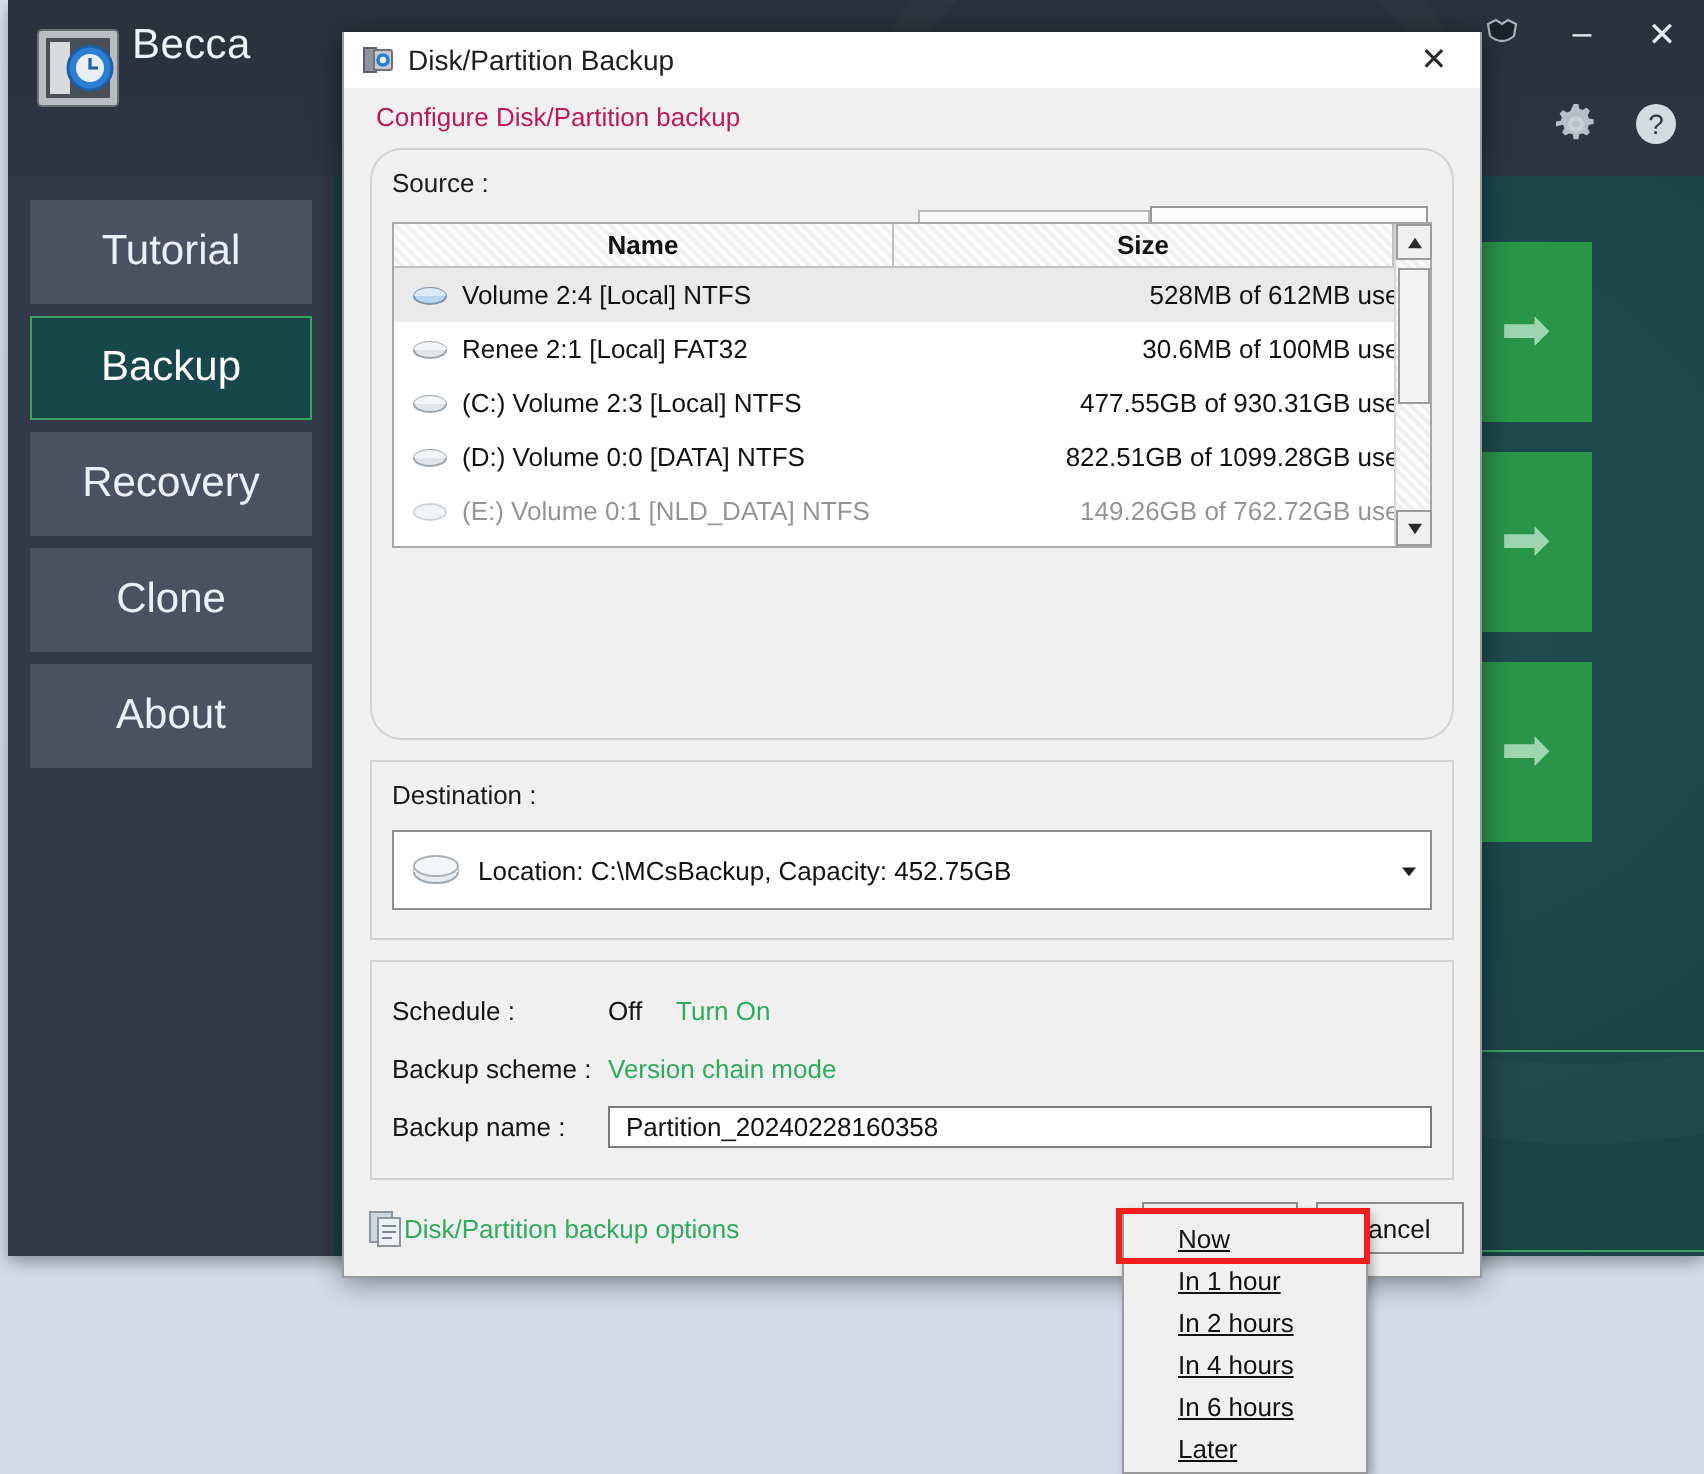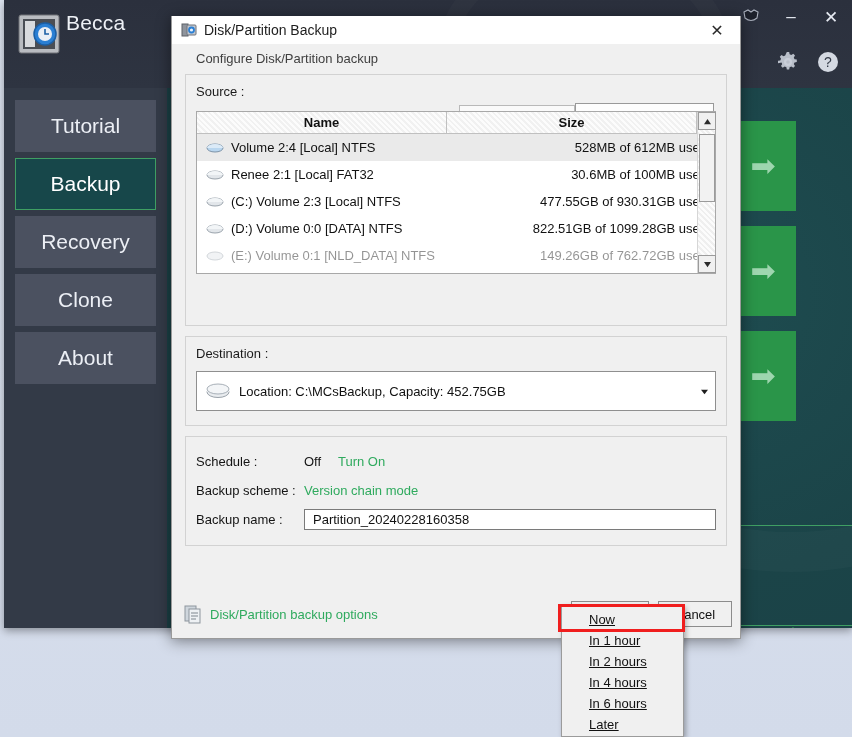--- a/index.html
+++ b/index.html
@@ -107,22 +107,22 @@
     display: flex; align-items: center; padding: 0 0 0 9px;
   }
   .dlg-title .ico { width: 16px; height: 16px; margin-right: 7px; }
   .dlg-title .txt { font-size: 14px; color: #1d1d1d; }
   .dlg-close {
     position: absolute; right: 0; top: 0; width: 46px; height: 28px;
     display:flex; align-items:center; justify-content:center;
     font-size: 16px; color: #2b2b2b; cursor: pointer;
   }
   .dlg-sub {
-    height: 28px; display:flex; align-items:center; padding-left: 24px;
-    font-size: 13px; color: #404040; background: #f0f0f0;
+    height: 28px; display:flex; align-items:center; padding-left: 16px;
+    font-size: 13px; color: #be185d; background: #f0f0f0;
   }
 
   .group {
     position: relative; margin: 2px 13px 0 13px;
     border: 1px solid #d2d2d2; background: #f0f0f0;
   }
   .group .glabel {
     font-size: 13px; color: #1b1b1b; padding: 9px 0 0 10px;
   }
 
@@ -199,21 +199,21 @@
   .name-input {
     flex: 1; margin-right: 10px; height: 21px;
     border: 1px solid #7a7a7a; background: #fff;
     font-family: "Liberation Sans", sans-serif; font-size: 13px; color: #111;
     padding-left: 8px; outline: none;
   }
 
   
   .footer { position: absolute; left: 0; bottom: 0; width: 568px; height: 46px; }
   .opt-link {
-    position:absolute; left: 12px; top: 12px; display:flex; align-items:center; gap:8px;
+    position:absolute; left: 12px; top: 12px; display:flex; align-items:center; gap:0;
     font-size: 13px; color: #2faa5e; cursor: pointer;
   }
   .opt-link .oi { width: 18px; height: 20px; }
   .btn {
     position:absolute; height: 26px; background: #f0f0f0; border: 1px solid #8c8c8c;
     font-size: 13px; color: #111; display:flex; align-items:center; justify-content:center;
     cursor: pointer; font-family: "Liberation Sans", sans-serif;
   }
   .btn-backup { right: 91px; top: 9px; width: 78px; padding-right: 14px; }
   .btn-backup .caret {
@@ -334,21 +334,21 @@
           <circle cx="10.5" cy="8" r="3.4" fill="#2a7fd4"></circle>
           <circle cx="10.5" cy="8" r="1.6" fill="#eaf1f9"></circle>
         </svg>
       </span>
       <span class="txt">Disk/Partition Backup</span>
       <div class="dlg-close">✕</div>
     </div>
 
     <div class="dlg-sub">Configure Disk/Partition backup</div>
 
-    <div class="group" style="height:252px;">
+    <div class="group" style="height:296px;border-radius:16px;">
       <div class="glabel">Source :</div>
 
       <div class="tabs">
         <div class="tab">
           <span>Backup Disk</span>
           <span class="ti">
             <svg viewBox="0 0 16 13" width="16" height="13">
               <ellipse cx="8" cy="6.5" rx="7" ry="5" fill="#d9dde3" stroke="#6f747c"></ellipse>
               <ellipse cx="8" cy="6.5" rx="3" ry="2" fill="#9aa0a8"></ellipse>
             </svg>

